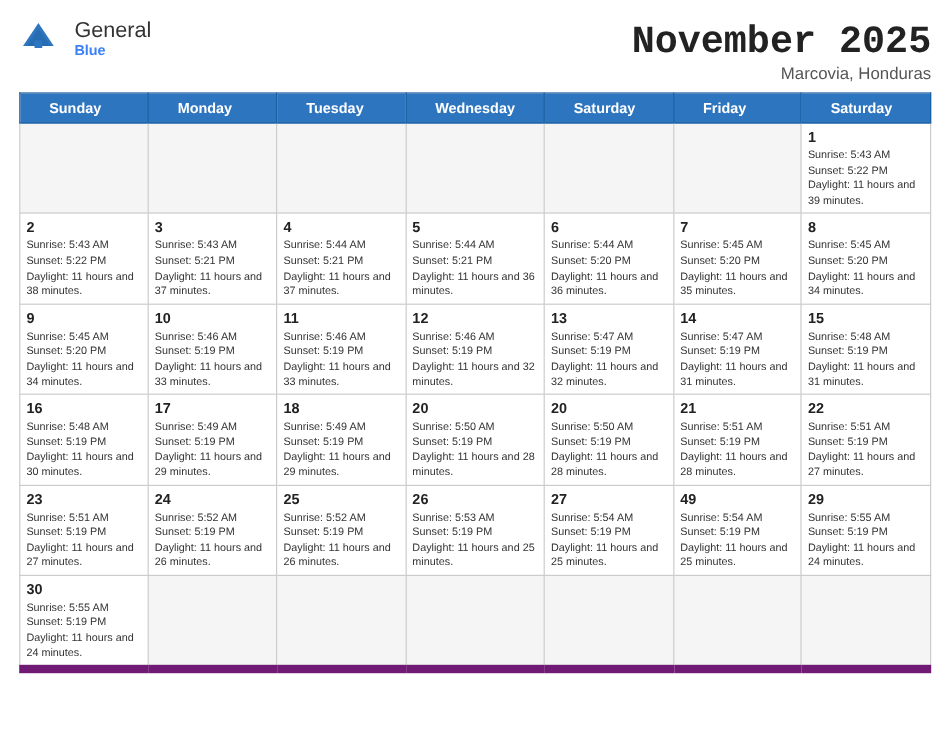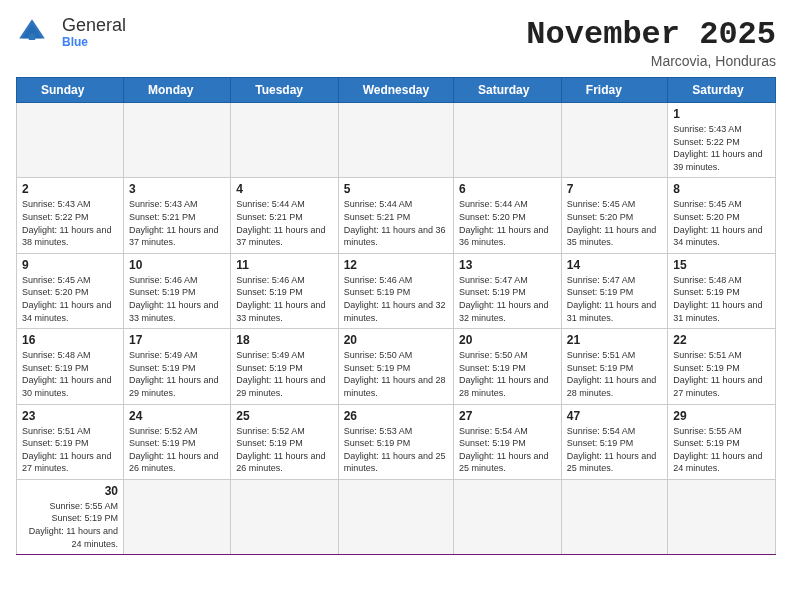--- a/index.html
+++ b/index.html
@@ -83,22 +83,21 @@
       color: #222;
       display: block;
       margin-bottom: 2px;
     }
     .day-info {
       font-size: 9px;
       color: #333;
       line-height: 1.4;
     }
     .last-row td {
-      border-bottom: 1px solid #701a75;
-      text-align: right;
+      border-bottom: 7px solid #701a75;
     }
   </style>
 </head>
 <body>
 
 <div class="header-area">
   <div class="logo">
     <svg class="logo-icon" viewBox="0 0 40 40">
       <polygon points="20,4 36,28 4,28" fill="#2e75c0"></polygon>
       <polygon points="20,10 32,28 8,28" fill="#1a5fa0" opacity="0.4"></polygon>
@@ -245,21 +244,21 @@
         </td>
         <td>
           <span class="day-number">26</span>
           <div class="day-info">Sunrise: 5:53 AM<br>Sunset: 5:19 PM<br>Daylight: 11 hours and 25 minutes.</div>
         </td>
         <td>
           <span class="day-number">27</span>
           <div class="day-info">Sunrise: 5:54 AM<br>Sunset: 5:19 PM<br>Daylight: 11 hours and 25 minutes.</div>
         </td>
         <td>
-          <span class="day-number">47</span>
+          <span class="day-number">49</span>
           <div class="day-info">Sunrise: 5:54 AM<br>Sunset: 5:19 PM<br>Daylight: 11 hours and 25 minutes.</div>
         </td>
         <td>
           <span class="day-number">29</span>
           <div class="day-info">Sunrise: 5:55 AM<br>Sunset: 5:19 PM<br>Daylight: 11 hours and 24 minutes.</div>
         </td>
       </tr>
       <tr class="last-row">
         <td>
           <span class="day-number">30</span>

